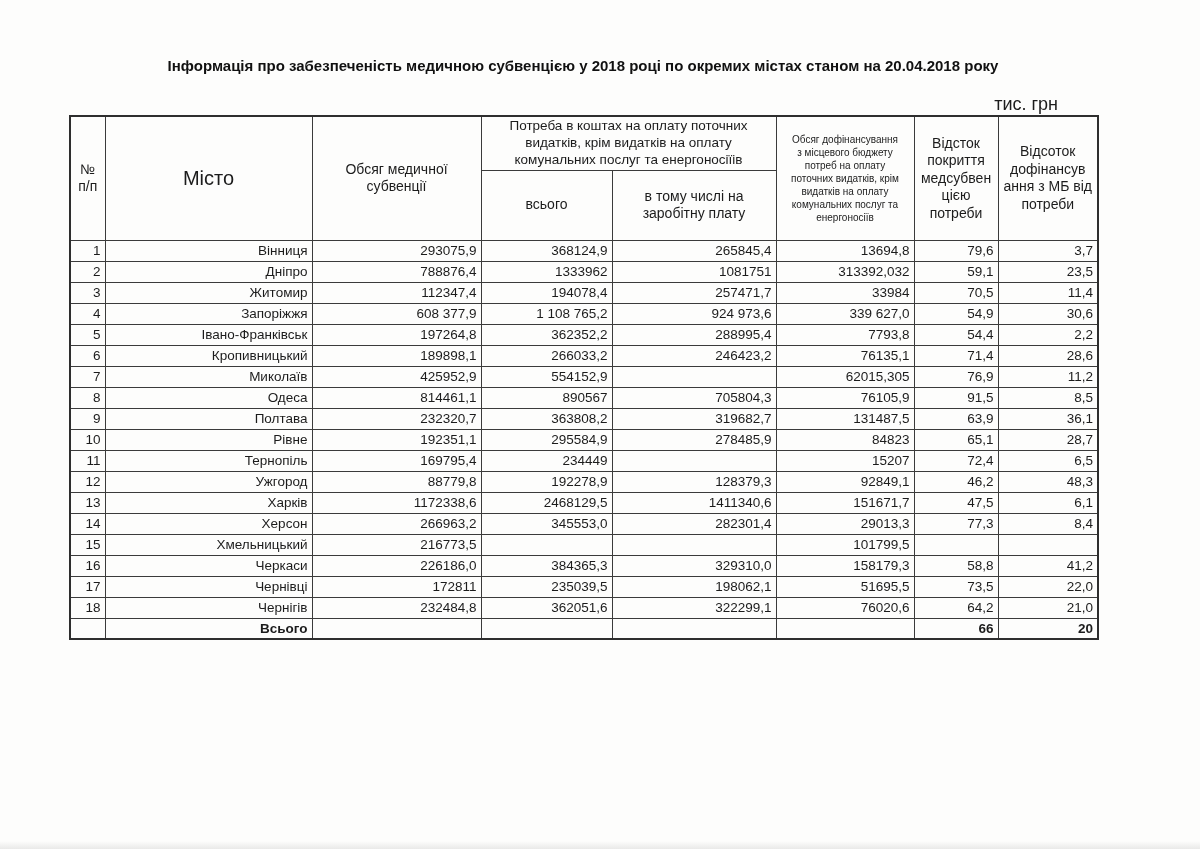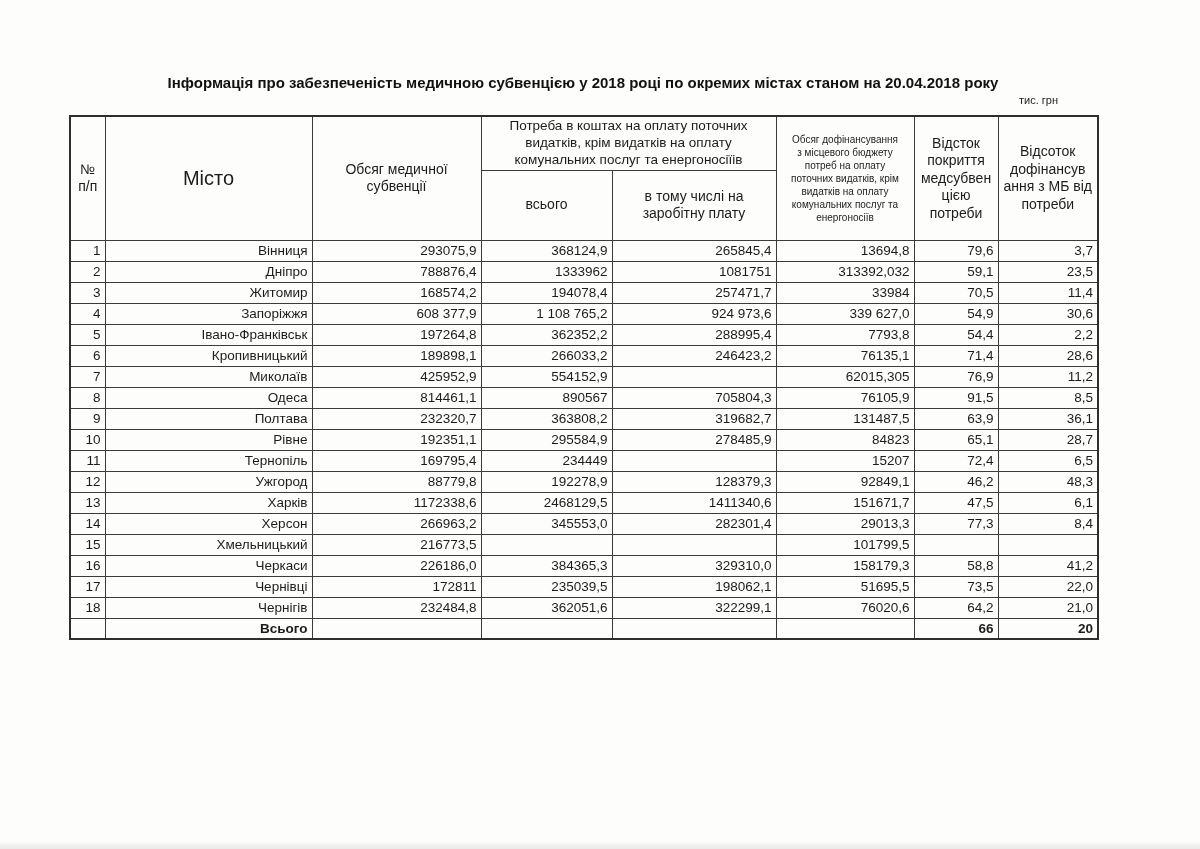--- a/index.html
+++ b/index.html
@@ -6,26 +6,26 @@
   html,body { width:1200px; height:849px; }
   body {
     position:relative;
     width:1200px; height:849px;
     background:#fdfdfc;
     font-family:"Liberation Sans","DejaVu Sans",sans-serif;
     color:#1c1c1c;
     overflow:hidden;
   }
   .title {
-    position:absolute; left:69px; top:74px; width:1028px;
+    position:absolute; left:69px; top:57px; width:1028px;
     text-align:center; font-weight:bold; font-size:15px; color:#111;
   }
   .units {
     position:absolute; left:69px; top:94px; width:989px;
-    text-align:right; font-size:11px;
+    text-align:right; font-size:18px;
   }
   table.sheet {
     position:absolute; left:69px; top:115px;
     border-collapse:collapse; table-layout:fixed;
     width:1028px;
     border:2px solid #2e2e2e;
   }
   th, td {
     border:1px solid #3b3b3b;
     font-weight:normal;
@@ -98,21 +98,21 @@
         <td class="right">788876,4</td>
         <td class="right">1333962</td>
         <td class="right">1081751</td>
         <td class="right">313392,032</td>
         <td class="right">59,1</td>
         <td class="right">23,5</td>
       </tr>
       <tr>
         <td class="right">3</td>
         <td class="left">Житомир</td>
-        <td class="right">168574,2</td>
+        <td class="right">112347,4</td>
         <td class="right">194078,4</td>
         <td class="right">257471,7</td>
         <td class="right">33984</td>
         <td class="right">70,5</td>
         <td class="right">11,4</td>
       </tr>
       <tr>
         <td class="right">4</td>
         <td class="left">Запоріжжя</td>
         <td class="right">608 377,9</td>

